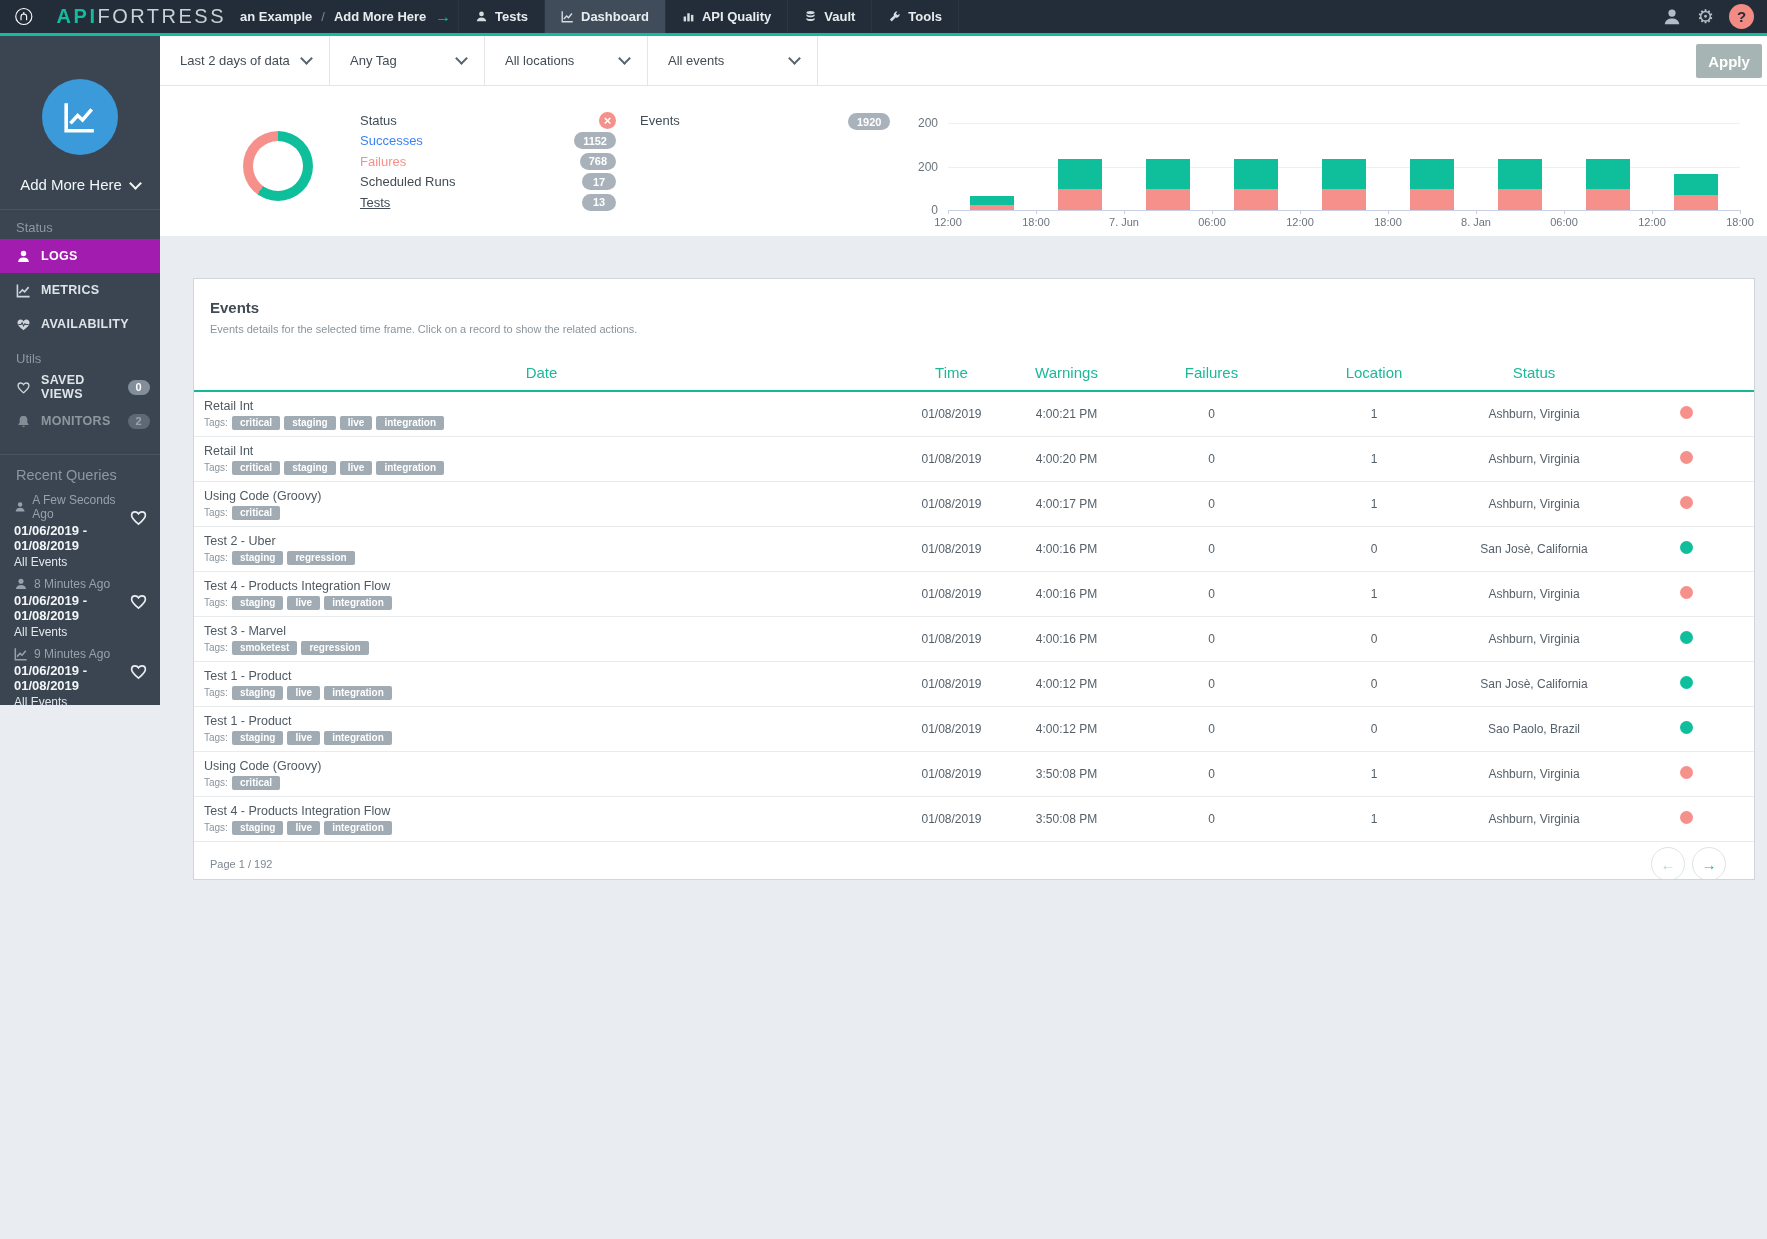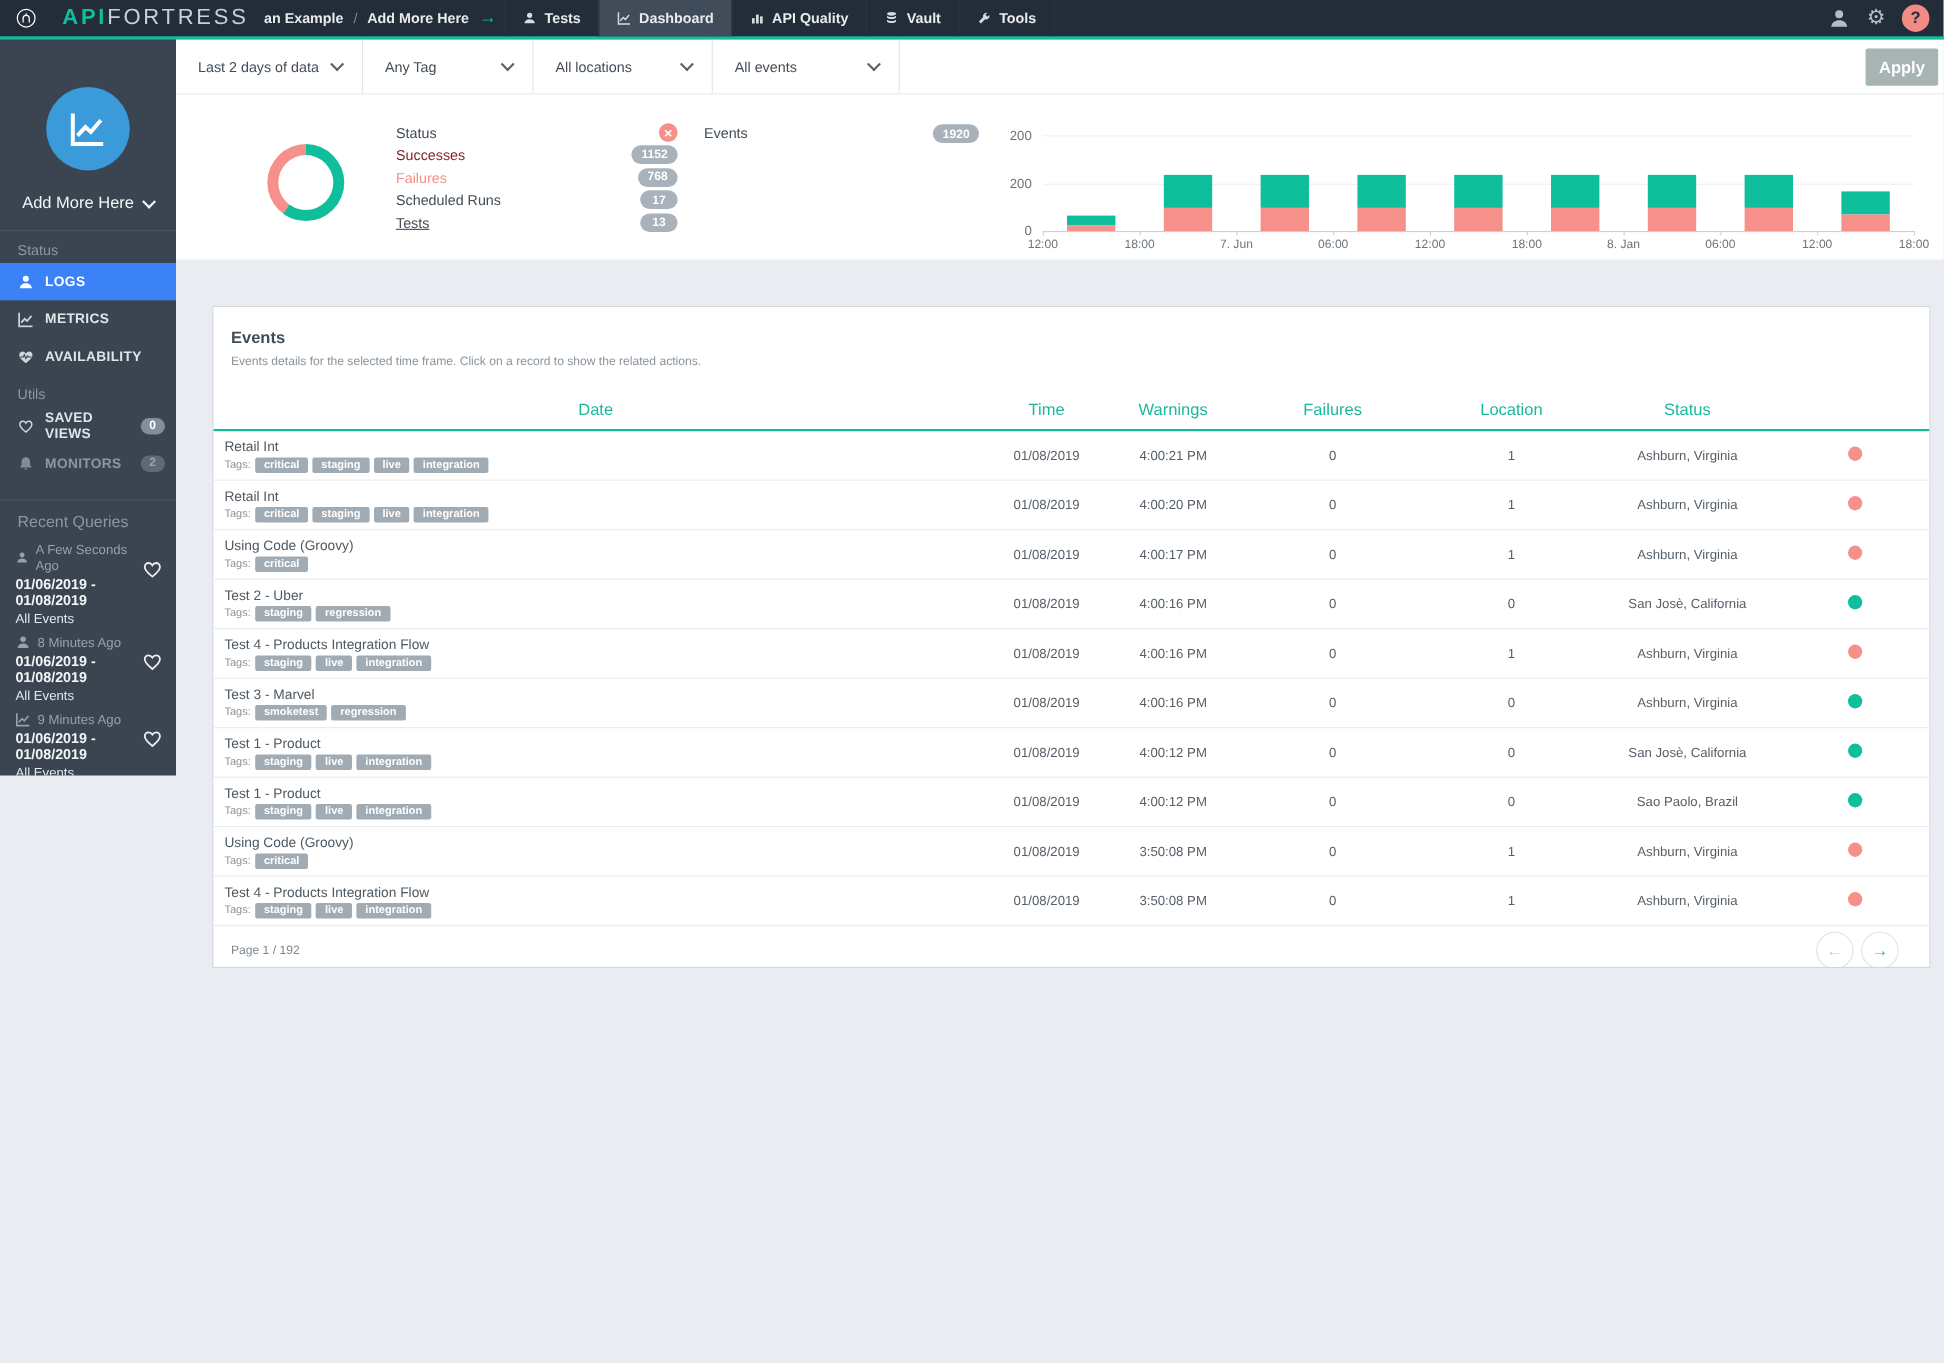--- a/index.html
+++ b/index.html
@@ -41,21 +41,21 @@
             font-size:15px;color:#f3f6f8;cursor:pointer}
   .chev{display:inline-block;width:7px;height:7px;border-right:2px solid currentColor;
         border-bottom:2px solid currentColor;transform:rotate(45deg);margin-top:-3px}
   .chev.dark{color:#59636d}
   .sdiv{border-top:1px solid #49545f;margin-top:16px}
   .slabel{margin:10px 0 4px 16px;font-size:13px;color:#8d97a3}
   .slabel.recent{font-size:14.5px;margin-top:12px;margin-bottom:10px}
   .sitem{display:flex;align-items:center;gap:10px;height:34px;padding:0 10px 0 16px;font-size:12.5px;
          font-weight:bold;letter-spacing:.3px;color:#dfe4e9;cursor:pointer}
   .sitem .icon{width:15px;height:15px;color:#cdd4da;flex:none}
-  .sitem.active{background:#3b82f6;color:#fff}
+  .sitem.active{background:#a21caf;color:#fff}
   .sitem.active .icon{color:#fff}
   .sitem.dim{opacity:.5}
   .spill{margin-left:auto;background:#828e99;color:#fff;font-size:11px;font-weight:bold;
          border-radius:9px;padding:1.5px 8px}
   .query{position:relative;margin:0 0 8px 14px;padding-right:34px}
   .q1{display:flex;align-items:center;gap:6px;font-size:12px;color:#97a1ac}
   .q1 .icon{width:14px;height:14px;color:#97a1ac}
   .q2{font-size:13px;font-weight:bold;color:#f3f6f8;margin-top:2px}
   .q3{font-size:12px;color:#e2e7ec;margin-top:2px}
   .qheart{position:absolute;right:12px;top:15px;width:19px;height:19px;color:#eaeef1;cursor:pointer}
@@ -71,21 +71,21 @@
   .apply{position:absolute;right:5px;top:8px;width:66px;height:34px;background:#a6b4b3;color:#fff;
          font-weight:bold;font-size:15px;border:none;border-radius:2px;cursor:pointer;font-family:inherit}
 
   
   .panel{position:absolute;left:160px;top:86px;width:1607px;height:150px;background:#fff}
   .donut{position:absolute;left:83px;top:45px;width:70px;height:70px;border-radius:50%}
   .donut::after{content:"";position:absolute;inset:10px;border-radius:50%;background:#fff}
   .legend{position:absolute;left:200px;top:24px;width:256px;display:grid;grid-auto-rows:20.5px}
   .leg-row{display:flex;justify-content:space-between;align-items:center;font-size:13px}
   .lg-status,.lg-plain{color:#414c56}
-  .lg-success{color:#7f1d1d}
+  .lg-success{color:#3b82f6}
   .lg-failure{color:#f5918a}
   .lg-link{color:#414c56;text-decoration:underline;cursor:pointer}
   .pill{background:#a9b2ba;color:#fff;font-size:11px;font-weight:bold;border-radius:9px;
         padding:1.5px 9px;min-width:16px;text-align:center;line-height:14px;display:inline-block}
   .xbadge{width:17px;height:17px;border-radius:50%;background:#f5918a;color:#fff;font-weight:bold;
           font-size:13px;display:flex;align-items:center;justify-content:center;line-height:1}
   .ev-label{position:absolute;left:480px;top:24px;height:20.5px;display:flex;align-items:center;
             font-size:13px;color:#414c56}
   .ev-pill{position:absolute;left:688px;top:27px}
   .plot{position:absolute;left:788px;top:37px;width:792px;height:87px;border-bottom:1px solid #c9cfe2}

